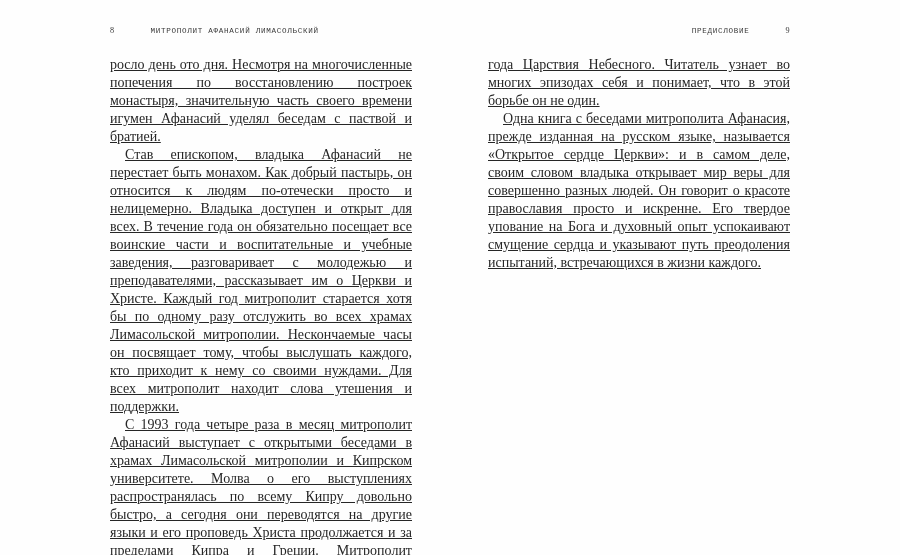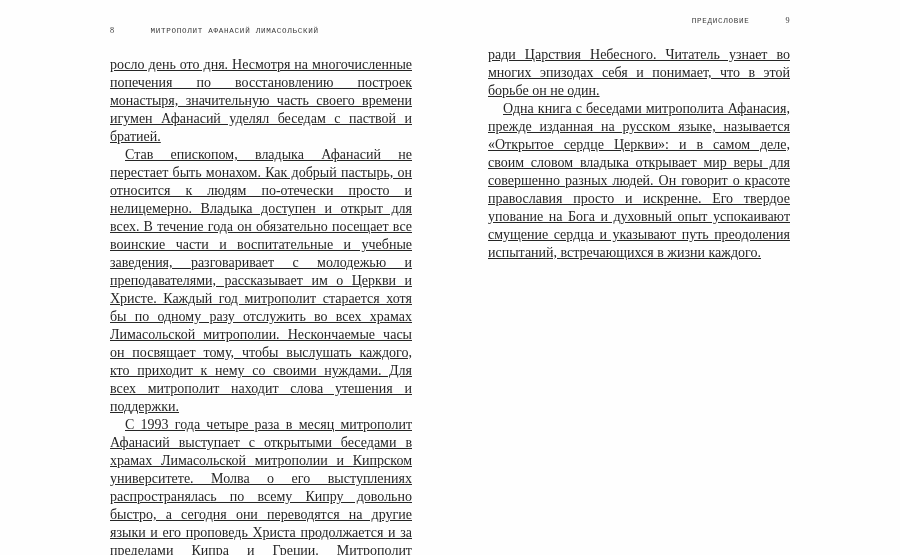--- a/index.html
+++ b/index.html
@@ -25,21 +25,21 @@
     position: relative;
     box-sizing: border-box;
     height: 555px;
   }
   .page-left {
     width: 450px;
     padding: 26px 38px 30px 110px;
   }
   .page-right {
     width: 450px;
-    padding: 16px 110px 30px 38px;
+    padding: 26px 110px 30px 38px;
   }
   .running-head {
     display: flex;
     align-items: baseline;
     font-size: 7.6px;
     letter-spacing: 0.7px;
     color: #3a3a3a;
     text-transform: uppercase;
     height: 14px;
     margin-bottom: 16px;
@@ -98,18 +98,18 @@
       <p>С 1993 года четыре раза в месяц митрополит Афанасий выступает с открытыми беседами в храмах Лимасольской митрополии и Кипрском университете. Молва о его выступлениях распространялась по всему Кипру довольно быстро, а сегодня они переводятся на другие языки и его проповедь Христа продолжается и за пределами Кипра и Греции. Митрополит Афанасий не успевает писать, поэтому все издания за его авторством — это сборники записанных проповедей.</p>
     </div>
   </div>
 
   <div class="page page-right">
     <div class="running-head">
       <span class="head-title">Предисловие</span>
       <span class="folio">9</span>
     </div>
     <div class="body-text col-right">
-      <p class="no-indent">ради Царствия Небесного. Читатель узнает во многих эпизодах себя и понимает, что в этой борьбе он не один.</p>
+      <p class="no-indent">года Царствия Небесного. Читатель узнает во многих эпизодах себя и понимает, что в этой борьбе он не один.</p>
       <p>Одна книга с беседами митрополита Афанасия, прежде изданная на русском языке, называется «Открытое сердце Церкви»: и в самом деле, своим словом владыка открывает мир веры для совершенно разных людей. Он говорит о красоте православия просто и искренне. Его твердое упование на Бога и духовный опыт успокаивают смущение сердца и указывают путь преодоления испытаний, встречающихся в жизни каждого.</p>
     </div>
   </div>
 
 </div>
 
 </body></html>

